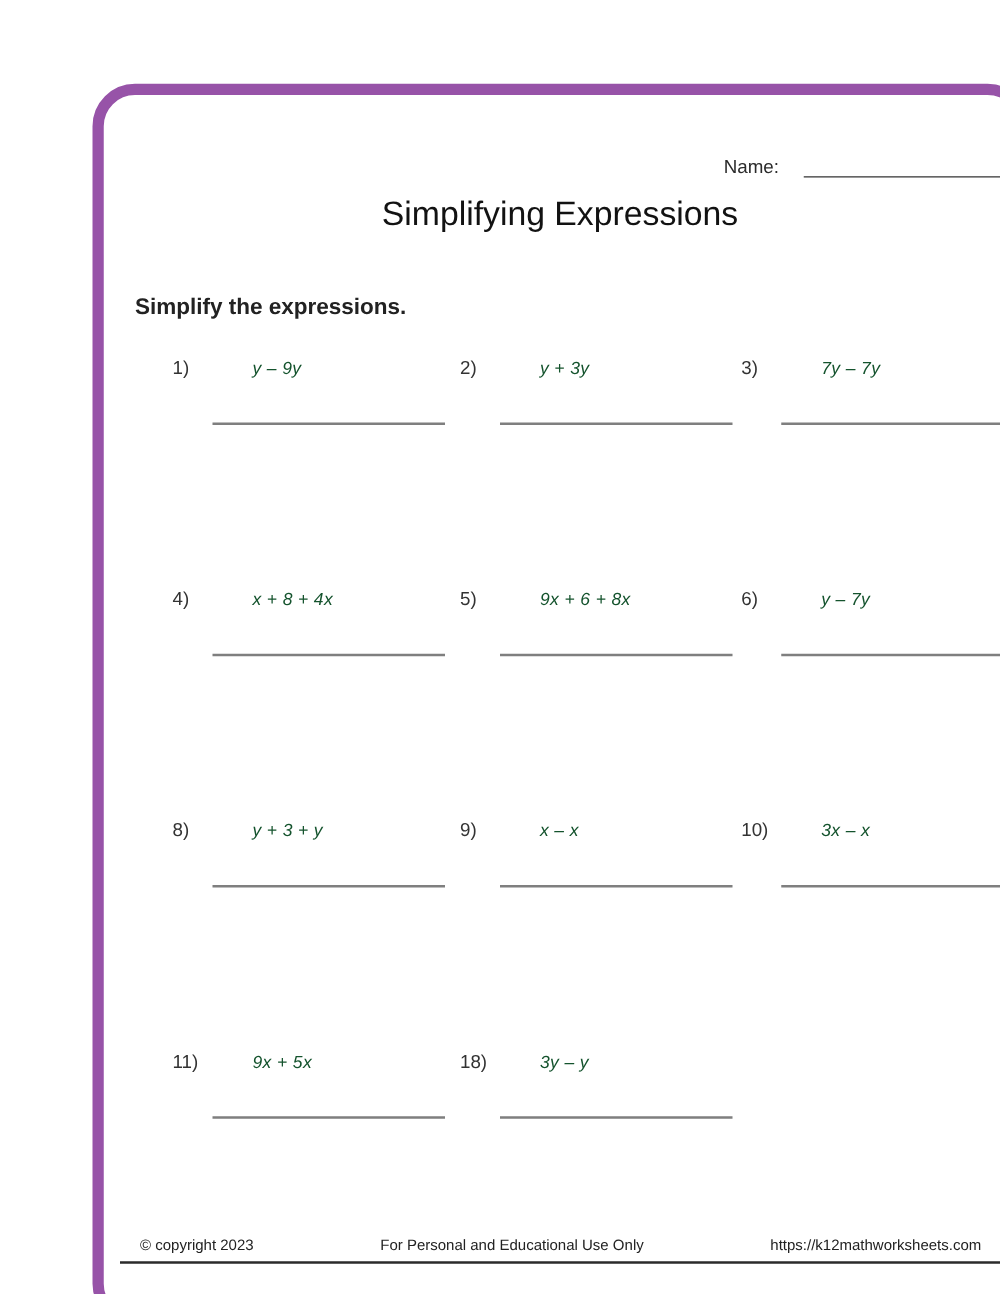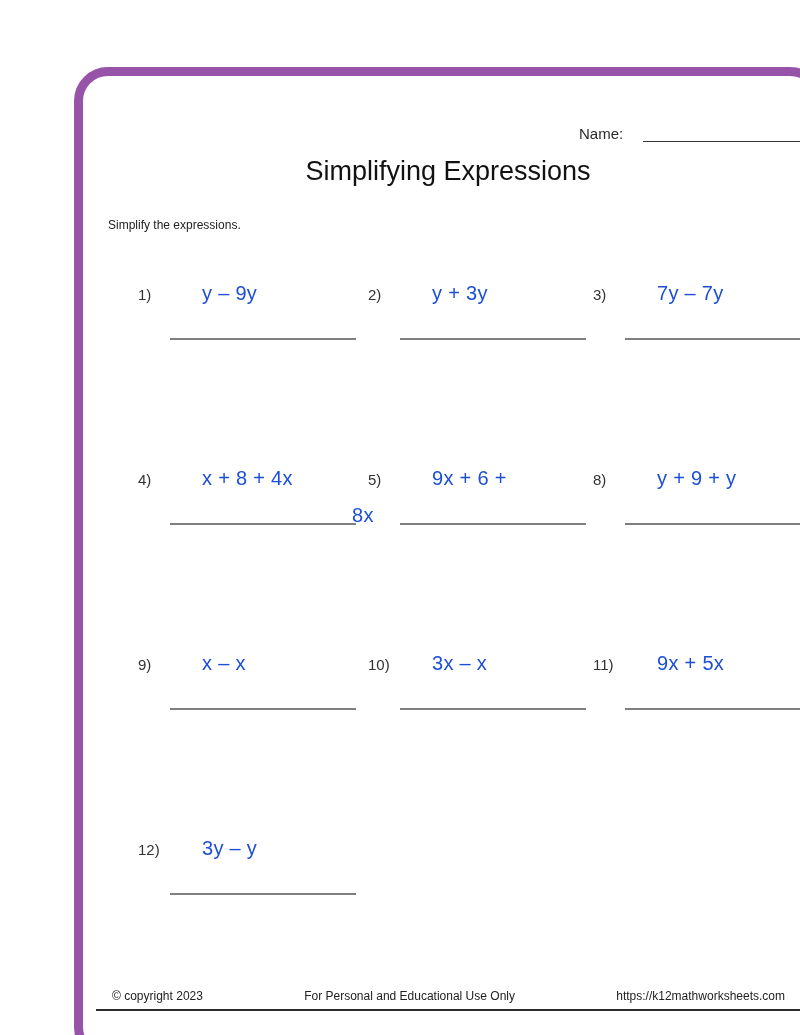--- a/index.html
+++ b/index.html
@@ -39,42 +39,44 @@
     position: absolute;
     left: 0; top: 108px;
     width: 800px;
     text-align: center;
     font-size: 27px;
     font-weight: 400;
     color: #121212;
   }
   .instruction {
     position: absolute;
-    left: 60px; top: 170px;
-    font-size: 12px;
+    left: 60px; top: 187px;
+    font-size: 18px;
     color: #222;
+    font-weight: bold;
   }
   .problems {
     position: absolute;
     left: 58px; top: 206px;
     display: grid;
     grid-template-columns: 230px 225px 220px;
     grid-auto-rows: 185px;
   }
   .cell { position: relative; }
   .num {
     display: inline-block;
     width: 32px;
     font-size: 15px;
     color: #333;
   }
   .expr {
-    font-size: 20px;
-    color: #1d4ed8;
+    font-size: 14px;
+    color: #14532d;
     letter-spacing: 0.3px;
+    font-style: italic;
   }
   .ansline {
     position: absolute;
     left: 32px; top: 52px;
     width: 186px; height: 2px;
     background: var(--answer-line);
   }
   .footer-line {
     position: absolute;
     left: 48px; top: 961px;
@@ -122,37 +124,41 @@
   </div>
   <div class="cell">
     <span class="num">4)</span><span class="expr">x + 8 + 4x</span>
     <div class="ansline"></div>
   </div>
   <div class="cell">
     <span class="num">5)</span><span class="expr">9x + 6 + 8x</span>
     <div class="ansline"></div>
   </div>
   <div class="cell">
-    <span class="num">8)</span><span class="expr">y + 9 + y</span>
+    <span class="num">6)</span><span class="expr">y – 7y</span>
+    <div class="ansline"></div>
+  </div>
+  <div class="cell">
+    <span class="num">8)</span><span class="expr">y + 3 + y</span>
     <div class="ansline"></div>
   </div>
   <div class="cell">
     <span class="num">9)</span><span class="expr">x – x</span>
     <div class="ansline"></div>
   </div>
   <div class="cell">
     <span class="num">10)</span><span class="expr">3x – x</span>
     <div class="ansline"></div>
   </div>
   <div class="cell">
     <span class="num">11)</span><span class="expr">9x + 5x</span>
     <div class="ansline"></div>
   </div>
   <div class="cell">
-    <span class="num">12)</span><span class="expr">3y – y</span>
+    <span class="num">18)</span><span class="expr">3y – y</span>
     <div class="ansline"></div>
   </div>
 </div>
 
 <div class="footer-line"></div>
 <div class="footer-row">
   <span>© copyright 2023</span>
   <span>For Personal and Educational Use Only</span>
   <span>https://k12mathworksheets.com</span>
 </div>

